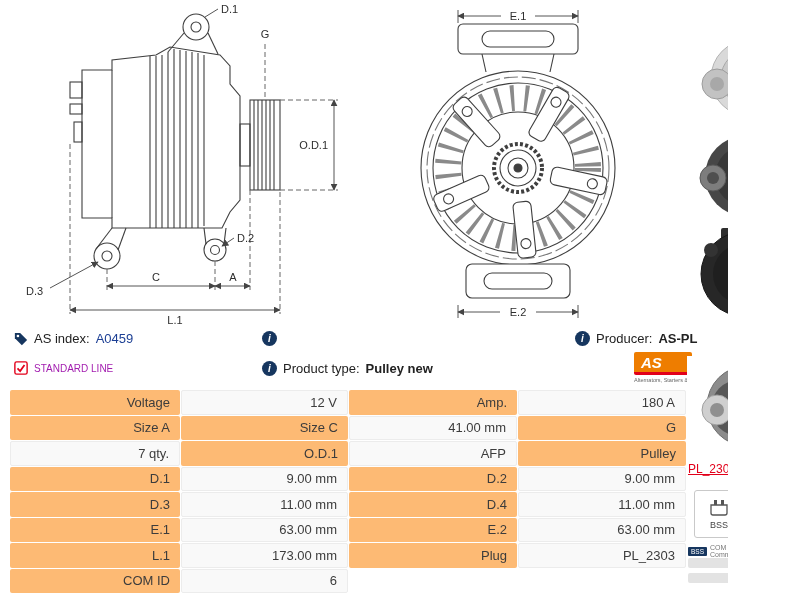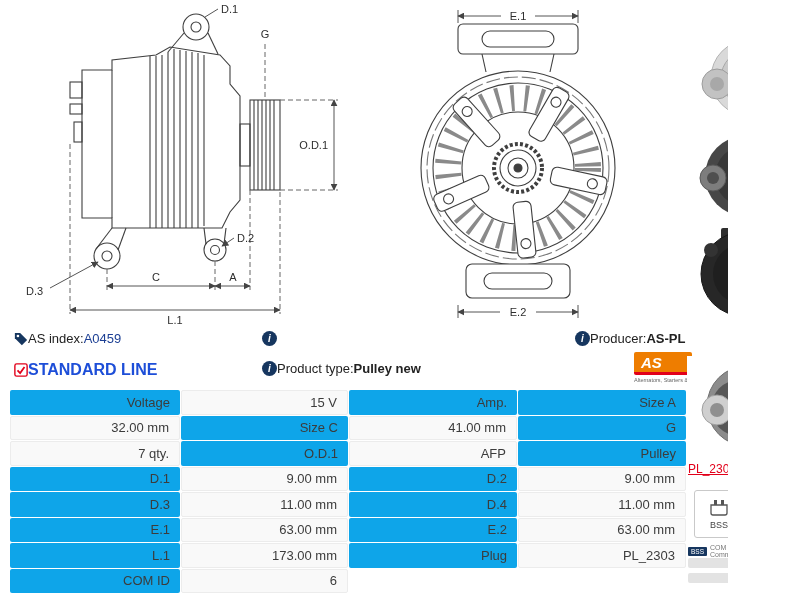--- a/index.html
+++ b/index.html
@@ -3,40 +3,40 @@
 <meta charset="utf-8">
 <style>
   * { margin:0; padding:0; box-sizing:border-box; }
   html,body { width:800px; height:593px; background:#fff; font-family:"Liberation Sans",sans-serif; }
   .page { position:relative; width:728px; height:593px; background:#fff; overflow:hidden; color:#333; }
 
   .drawing { position:absolute; }
   svg text { font-family:"Liberation Sans",sans-serif; }
   .dim-label { font-size:11px; fill:#2e2e2e; }
 
-  .info-group { position:absolute; display:flex; align-items:center; font-size:13px; color:#222; white-space:nowrap; }
+  .info-group { position:absolute; display:flex; align-items:center; gap:6px; font-size:13px; color:#222; white-space:nowrap; }
   .bold { font-weight:bold; }
   .blue { color:#1c3f94; font-weight:normal; }
-  .red  { color:#1d4ed8; font-weight:bold; font-size:16px; }
+  .red  { color:#a21caf; font-weight:normal; font-size:10px; }
   .icon-info { width:15px; height:15px; border-radius:50%; background:#16365f; color:#fff;
                font-size:10px; font-weight:bold; font-style:italic; display:inline-flex;
                align-items:center; justify-content:center; flex:0 0 auto; }
 
   .aspl-logo { position:absolute; left:634px; top:352px; width:70px; text-align:left; }
   .logo-box { width:58px; height:23px; background:#ee7d00; border-bottom:3px solid #e2001a;
               border-radius:2px; display:flex; align-items:center; padding-left:7px;
               color:#fff; font-weight:bold; font-style:italic; font-size:15px; }
   .logo-tagline { font-size:5.5px; color:#666; margin-top:2px; white-space:nowrap; }
 
   .spec-table { position:absolute; left:10px; top:390px; width:676px;
                 display:grid; grid-template-columns:170px 167px 168px 168px;
                 grid-auto-rows:24.5px; gap:1px; }
   .cell { display:flex; align-items:center; justify-content:flex-end;
           padding-right:10px; font-size:13px; color:#3c3c3c; }
-  .cell.label { background:#0ea5e9; border-radius:2px; }
+  .cell.label { background:#fdba74; border-radius:2px; }
   .cell.value { background:#f9f9f9; border:1px solid #ececec; border-radius:2px; }
 
   .photo { position:absolute; left:687px; width:110px; height:96px; background:#fff; overflow:hidden; }
   .plug-code { position:absolute; left:688px; top:462px; font-size:12px; color:#e2001a;
                text-decoration:underline; }
   .bss-box { position:absolute; left:694px; top:490px; width:50px; height:48px;
              border:1px solid #c9c9c9; border-radius:3px; display:flex; flex-direction:column;
              align-items:center; justify-content:center; gap:3px; background:#fff; }
   .bss-label { font-size:9px; color:#444; }
   .com-line { position:absolute; left:688px; top:544px; display:flex; align-items:center; gap:3px; }
@@ -204,25 +204,25 @@
 
   <div class="aspl-logo">
     <div class="logo-box">
       <span>AS</span>
     </div>
     <div class="logo-tagline">Alternators, Starters &amp; Parts</div>
   </div>
 
   <div class="spec-table">
     <div class="cell label">Voltage</div>
-    <div class="cell value">15 V</div>
+    <div class="cell value">12 V</div>
     <div class="cell label">Amp.</div>
+    <div class="cell value">180 A</div>
 
     <div class="cell label">Size A</div>
-    <div class="cell value">32.00 mm</div>
     <div class="cell label">Size C</div>
     <div class="cell value">41.00 mm</div>
 
     <div class="cell label">G</div>
     <div class="cell value">7 qty.</div>
     <div class="cell label">O.D.1</div>
 
     <div class="cell value">AFP</div>
     <div class="cell label">Pulley</div>
     <div class="cell label">D.1</div>

